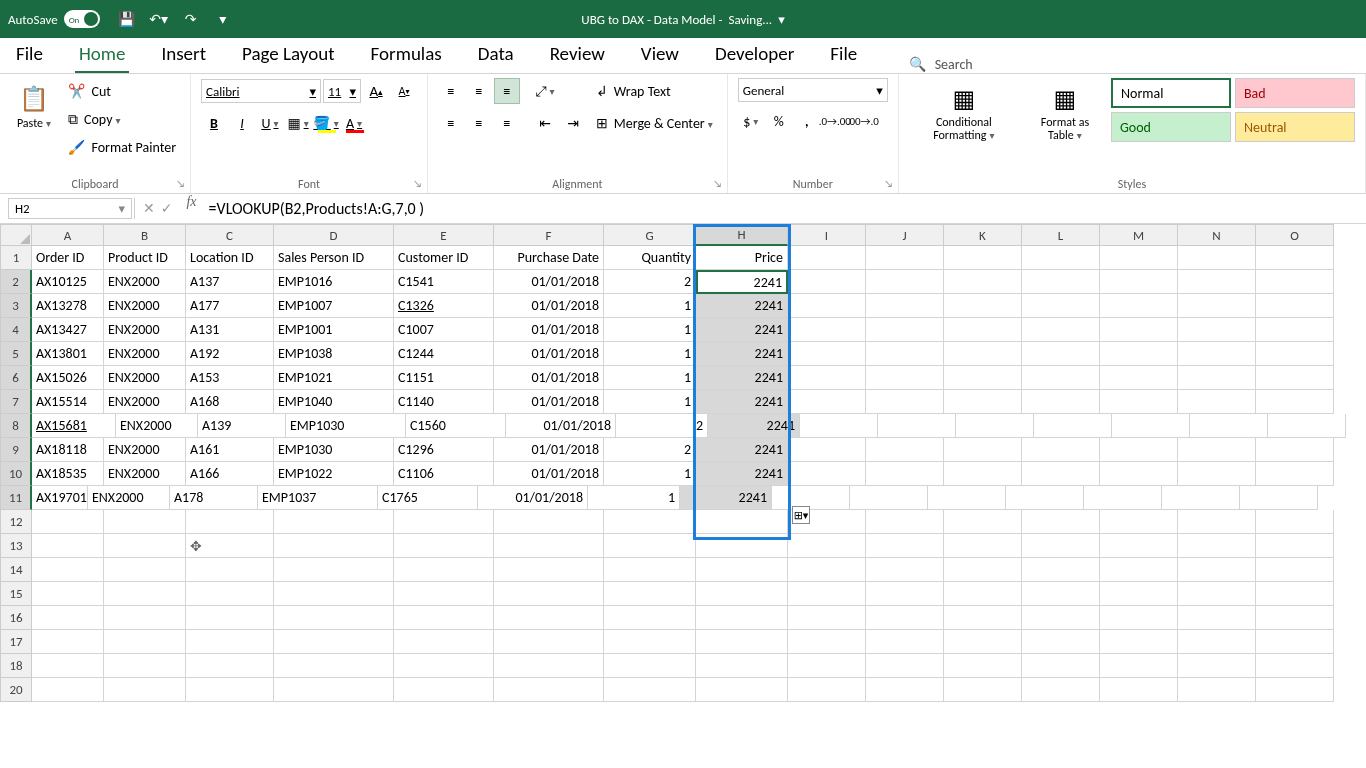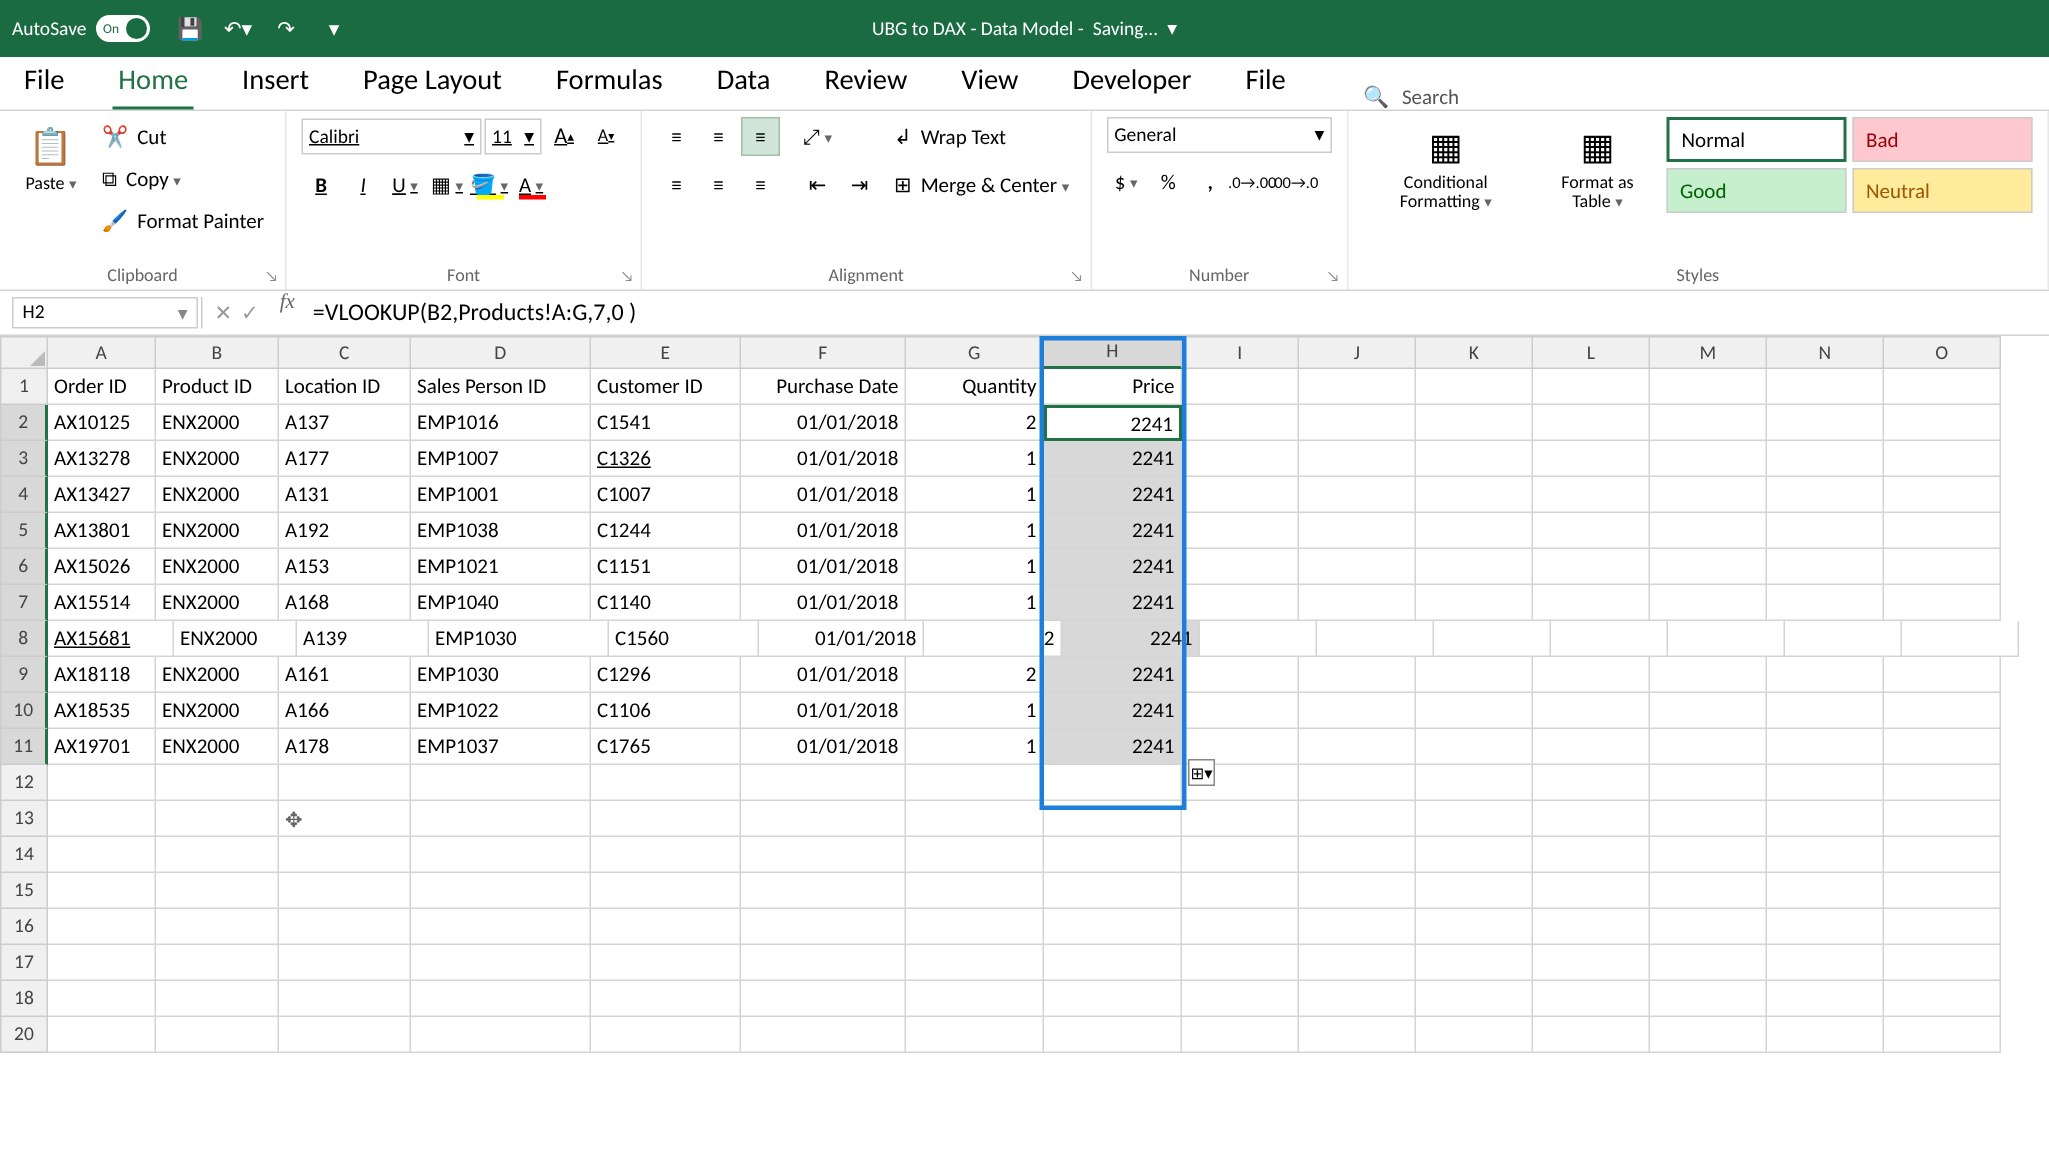--- a/index.html
+++ b/index.html
@@ -484,21 +484,21 @@
         <div class="cell" style="width: 78px;"></div>
         <div class="cell" style="width: 78px;"></div>
         <div class="cell" style="width: 78px;"></div>
         <div class="cell" style="width: 78px;"></div>
         <div class="cell" style="width: 78px;"></div>
         <div class="cell" style="width: 78px;"></div>
         <div class="cell" style="width: 78px;"></div>
       </div>
       <div class="row">
         <div class="row-h sel">11</div>
-        <div class="cell" style="width: 72px;">AX19701</div>
+        <div class="cell" style="width: 56px;">AX19701</div>
         <div class="cell" style="width: 82px;">ENX2000</div>
         <div class="cell" style="width: 88px;">A178</div>
         <div class="cell" style="width: 120px;">EMP1037</div>
         <div class="cell" style="width: 100px;">C1765</div>
         <div class="cell num" style="width: 110px;">01/01/2018</div>
         <div class="cell num" style="width: 92px;">1</div>
         <div class="cell num sel" style="width: 92px;">2241</div>
         <div class="cell" style="width: 78px;"></div>
         <div class="cell" style="width: 78px;"></div>
         <div class="cell" style="width: 78px;"></div>

